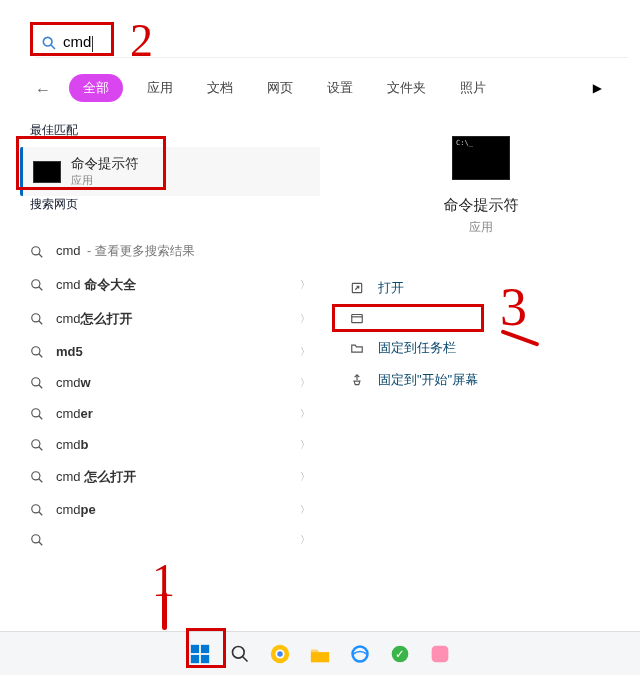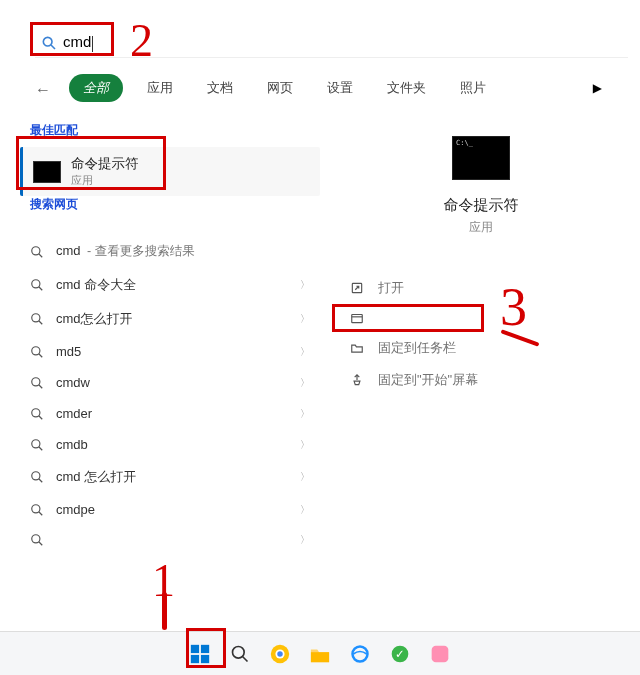--- a/index.html
+++ b/index.html
@@ -6,49 +6,49 @@
   body { width: 640px; height: 675px; background: #fff; position: relative; overflow: hidden; }
 
   .search-bar { position: absolute; top: 28px; left: 35px; right: 12px; height: 30px; display: flex; align-items: center; padding: 0 6px; border-bottom: 1px solid #eee; }
   .search-bar svg { flex-shrink: 0; }
   .search-input { border: none; outline: none; font-size: 15px; margin-left: 6px; flex: 1; background: transparent; }
   .cursor { display:inline-block; width:1px; height:16px; background:#333; vertical-align:middle; margin-left:1px;}
 
   .tabs { position: absolute; top: 70px; left: 35px; right: 20px; height: 36px; display: flex; align-items: center; gap: 14px; }
   .back-arrow { color: #666; font-size: 16px; cursor: pointer; margin-right: 4px;}
   .tab { font-size: 13px; color: #444; cursor: pointer; padding: 4px 10px; border-radius: 14px; }
-  .tab.active { background: #15803d; color: #fff; padding: 5px 14px; font-style: italic; }
+  .tab.active { background: #d946ef; color: #fff; padding: 5px 14px; }
   .tabs-spacer { flex: 1; }
   .play-btn { font-size: 12px; color: #000; cursor: pointer; margin-right: 18px;}
 
   .left-pane { position: absolute; top: 118px; left: 20px; width: 300px; bottom: 50px; overflow: hidden; }
-  .section-title { font-size: 12px; font-weight: 700; color: #1d4ed8; margin: 4px 0 8px 10px; }
+  .section-title { font-size: 12px; font-weight: 400; color: #0f172a; margin: 4px 0 8px 10px; }
 
   .best-match { display: flex; align-items: center; padding: 8px 10px; background: #f7f7f7; border-left: 3px solid #0067c0; border-radius: 2px; cursor: pointer; }
   .bm-icon { width: 28px; height: 22px; background: #000; border: 1px solid #333; margin-right: 10px; }
   .bm-text { display: flex; flex-direction: column; }
   .bm-title { font-size: 13.5px; color: #222; }
   .bm-sub { font-size: 11px; color: #888; }
 
   .web-list { margin-top: 14px; }
   .web-item { display: flex; align-items: center; padding: 8px 10px; cursor: pointer; font-size: 13px; color: #333; border-radius: 3px;}
   .web-item .sicon { margin-right: 12px; color: #555; flex-shrink: 0; }
   .web-item .chev { margin-left: auto; color: #888; font-size: 10px; }
   .web-item .suffix { color: #777; font-size: 12.5px; margin-left: 3px; }
-  .web-item b { font-weight: 400; }
+  .web-item b { font-weight: 700; }
 
   .right-pane { position: absolute; top: 118px; left: 340px; right: 18px; bottom: 50px; }
   .app-preview { display: flex; flex-direction: column; align-items: center; margin-top: 18px; }
   .app-preview-icon { width: 58px; height: 44px; background: #000; border: 1px solid #222; position: relative;}
   .app-preview-icon::before { content:"C:\\_"; position:absolute; top:2px; left:3px; color:#ccc; font-size:7px; font-family:monospace;}
   .app-preview-title { font-size: 15px; color: #222; margin-top: 16px; }
   .app-preview-sub { font-size: 12px; color: #888; margin-top: 4px; }
 
   .actions { margin-top: 36px; }
-  .action { display: flex; align-items: center; padding: 7px 8px; cursor: pointer; font-size: 13px; color: #737373; border-radius: 3px;}
+  .action { display: flex; align-items: center; padding: 7px 8px; cursor: pointer; font-size: 13px; color: #0c4a6e; border-radius: 3px;}
   .action .aicon { width: 18px; margin-right: 12px; color: #555; display:inline-flex; justify-content:center;}
 
   .taskbar { position: absolute; bottom: 0; left: 0; right: 0; height: 44px; background: #f5f6f8; border-top: 1px solid #ddd; display: flex; align-items: center; justify-content: center; gap: 10px; }
   .tb-item { width: 30px; height: 30px; display: flex; align-items: center; justify-content: center; cursor: pointer; border-radius: 4px;}
 
   
   .annot { position: absolute; border: 3px solid #d40000; pointer-events: none; z-index: 50; }
   .annot-label { position: absolute; color: #d40000; font-size: 46px; font-weight: 400; font-family: "Comic Sans MS","Segoe Script",cursive; pointer-events:none; z-index:51; line-height:1;}
   .annot-stroke { position:absolute; background:#d40000; pointer-events:none; z-index:51;}
 </style>

